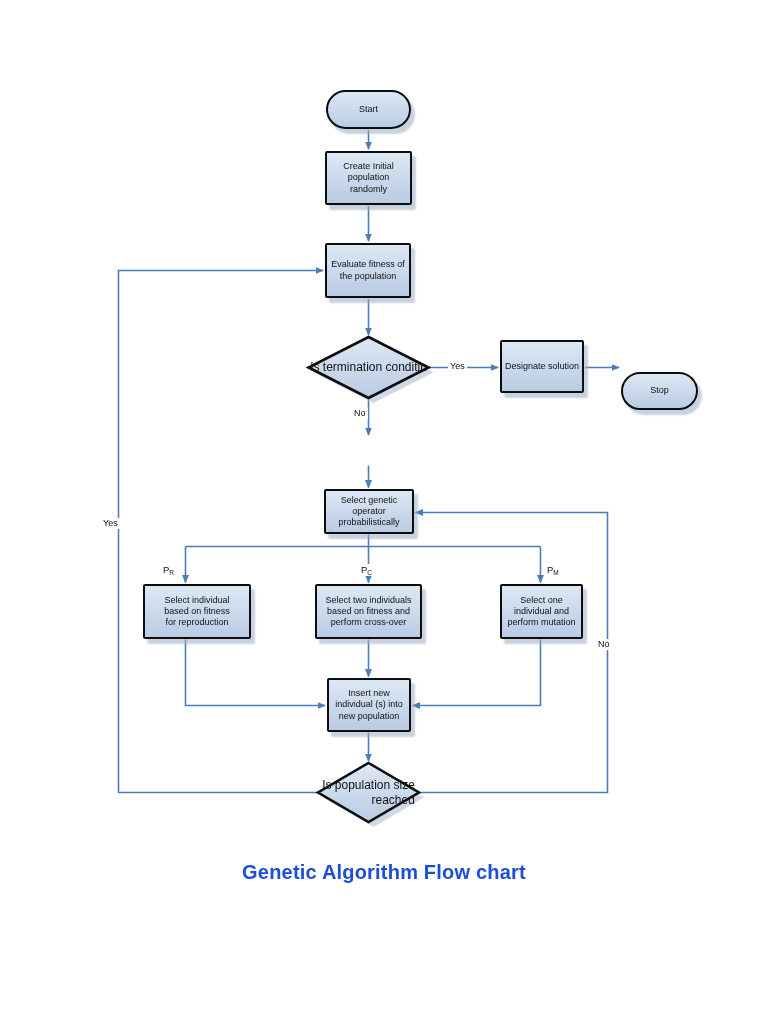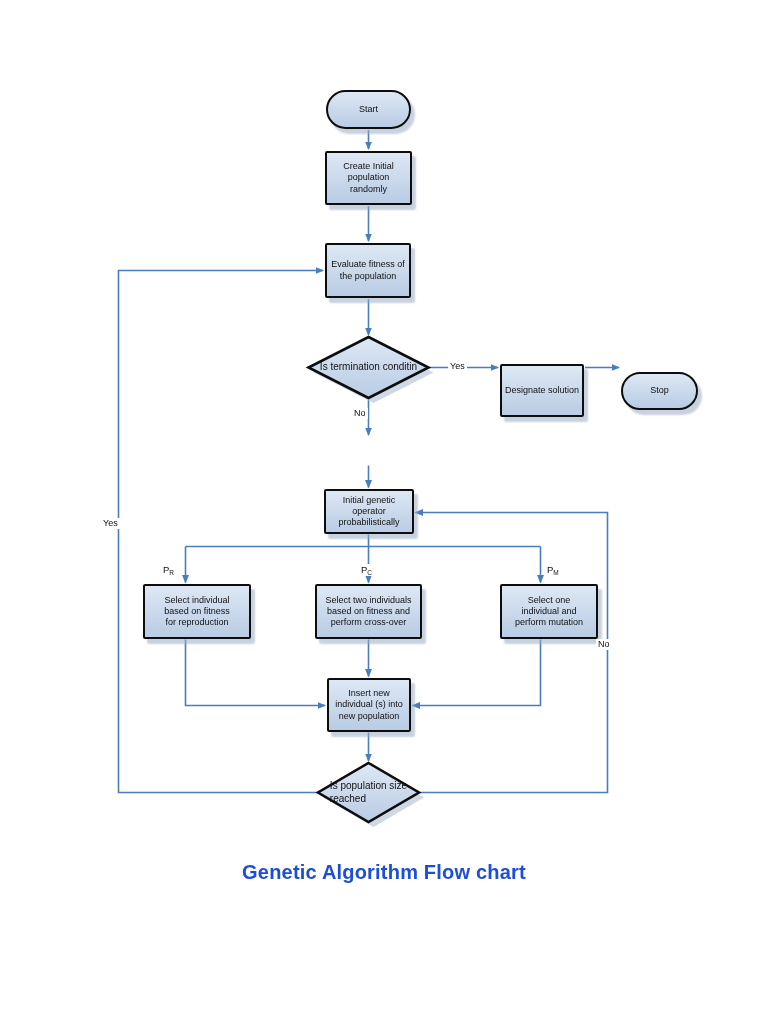--- a/index.html
+++ b/index.html
@@ -15,21 +15,21 @@
     background:linear-gradient(180deg,#dde8f4 0%,#c9d8eb 55%,#b9cce4 100%);
     border:2px solid #0d0d0d;border-radius:2px;
     box-shadow:4px 5px 2px rgba(154,171,196,0.55);
     display:flex;align-items:center;justify-content:center;
     text-align:center;font-size:9px;line-height:1.25;color:#111;
     white-space:pre-line;padding:1px 2px;
   }
   .oval{border-radius:20px;border-width:2.5px;}
   .diamond-label{
     position:absolute;display:flex;align-items:center;justify-content:center;
-    text-align:left;font-size:10px;line-height:1.25;color:#111;
+    text-align:right;font-size:12px;line-height:1.25;color:#111;
     white-space:pre-line;background:transparent;border:none;box-shadow:none;
   }
   .edge-label{
     position:absolute;font-size:9px;color:#111;background:#ffffff;
     padding:0 2px;line-height:1.2;
   }
   .p-label{position:absolute;font-size:9.5px;color:#111;background:#ffffff;padding:0 1px;}
   .p-label .sub{font-size:6.5px;vertical-align:-2px;}
   .chart-title{
     position:absolute;left:0;top:861px;width:768px;text-align:center;
@@ -85,38 +85,38 @@
 
   <div class="node" style="left:325px;top:243px;width:86px;height:55px;">Evaluate fitness of
 the population</div>
 
   <div class="node" style="left:325px;top:151px;width:87px;height:54px;">Create Initial
 population
 randomly</div>
 
   <div class="diamond-label" style="left:308px;top:337px;width:121px;height:61px;">Is termination conditin</div>
 
-  <div class="node" style="left:500px;top:340px;width:84px;height:53px;margin-top:24px;">Designate solution</div>
+  <div class="node" style="left:500px;top:340px;width:84px;height:53px;">Designate solution</div>
 
   <div class="node oval" style="left:621px;top:348px;width:77px;height:38px;margin-top:24px;">Stop</div>
 
 
-  <div class="node" style="left:324px;top:489px;width:90px;height:45px;">Initial genetic
+  <div class="node" style="left:324px;top:489px;width:90px;height:45px;">Select genetic
 operator
 probabilistically</div>
 
   <div class="node" style="left:143px;top:584px;width:108px;height:55px;">Select individual
 based on fitness
 for reproduction</div>
 
   <div class="node" style="left:315px;top:584px;width:107px;height:55px;">Select two individuals
 based on fitness and
 perform cross-over</div>
 
-  <div class="node" style="left:500px;top:584px;width:98px;height:55px;">Select one
+  <div class="node" style="left:500px;top:584px;width:83px;height:55px;">Select one
 individual and
 perform mutation</div>
 
   <div class="node" style="left:327px;top:678px;width:84px;height:54px;">Insert new
 individual (s) into
 new population</div>
 
   <div class="diamond-label" style="left:318px;top:763px;width:101px;height:59px;">Is population size
 reached</div>
 

